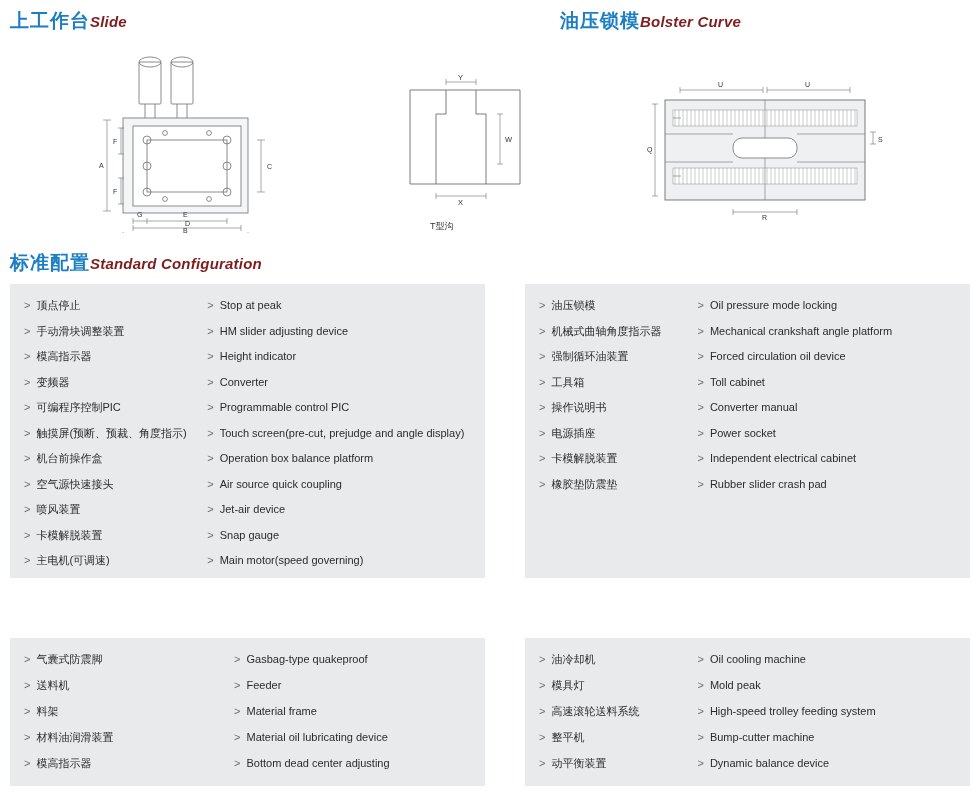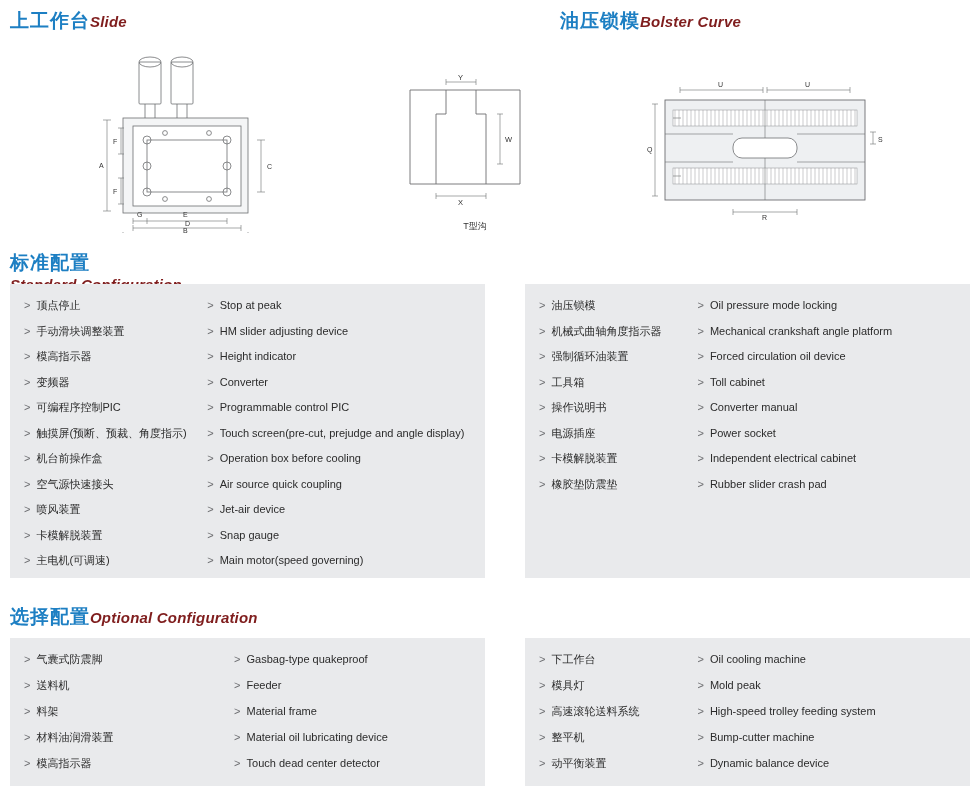--- a/index.html
+++ b/index.html
@@ -44,21 +44,21 @@
   }
 
   
   .draw {
     position: absolute;
   }
   .caption {
     position: absolute;
     font-size: 9px;
     color: #333;
-    text-align: center;
+    text-align: left;
   }
 
   
   .panel {
     position: absolute;
     background: #e9eaec;
     box-sizing: border-box;
     padding: 14px 14px 12px 14px;
   }
   .panel-inner {
@@ -381,21 +381,21 @@
       <g fill="#333" font-size="7">
         <text x="73" y="15">U</text>
         <text x="160" y="15">U</text>
         <text x="2" y="80">Q</text>
         <text x="117" y="148">R</text>
         <text x="233" y="70">S</text>
       </g>
     </svg>
   </div>
 
-  <div class="sec-head" style="left:10px; top:250px;flex-direction:column;">
+  <div class="sec-head" style="left:10px; top:250px;">
     <span class="cn">标准配置</span>
     <span class="en">Standard Configuration</span>
   </div>
 
   <div class="panel" style="left:10px; top:284px; width:475px; height:294px;">
     <div class="panel-inner">
       <div class="col cn-col">
         <div class="item">
             <span class="gt">&gt;</span>
             <span class="txt">顶点停止</span>
@@ -461,21 +461,21 @@
         <div class="item">
             <span class="gt">&gt;</span>
             <span class="txt">Programmable control PIC</span>
           </div>
         <div class="item">
             <span class="gt">&gt;</span>
             <span class="txt">Touch screen(pre-cut, prejudge and angle display)</span>
           </div>
         <div class="item">
             <span class="gt">&gt;</span>
-            <span class="txt">Operation box before cooling</span>
+            <span class="txt">Operation box balance platform</span>
           </div>
         <div class="item">
             <span class="gt">&gt;</span>
             <span class="txt">Air source quick coupling</span>
           </div>
         <div class="item">
             <span class="gt">&gt;</span>
             <span class="txt">Jet-air device</span>
           </div>
         <div class="item">
@@ -556,24 +556,20 @@
             <span class="txt">Independent electrical cabinet</span>
           </div>
         <div class="item">
             <span class="gt">&gt;</span>
             <span class="txt">Rubber slider crash pad</span>
           </div>
       </div>
     </div>
   </div>
 
-  <div class="sec-head" style="left:10px; top:604px;">
-    <span class="cn">选择配置</span>
-    <span class="en">Optional Configuration</span>
-  </div>
 
   <div class="panel opt" style="left:10px; top:638px; width:475px; height:148px;">
     <div class="panel-inner">
       <div class="col cn-col" style="width:47%;">
         <div class="item">
             <span class="gt">&gt;</span>
             <span class="txt">气囊式防震脚</span>
           </div>
         <div class="item">
             <span class="gt">&gt;</span>
@@ -604,32 +600,32 @@
         <div class="item">
             <span class="gt">&gt;</span>
             <span class="txt">Material frame</span>
           </div>
         <div class="item">
             <span class="gt">&gt;</span>
             <span class="txt">Material oil lubricating device</span>
           </div>
         <div class="item">
             <span class="gt">&gt;</span>
-            <span class="txt">Touch dead center detector</span>
+            <span class="txt">Bottom dead center adjusting</span>
           </div>
       </div>
     </div>
   </div>
 
   <div class="panel opt" style="left:525px; top:638px; width:445px; height:148px;">
     <div class="panel-inner">
       <div class="col cn-col" style="width:38%;">
         <div class="item">
             <span class="gt">&gt;</span>
-            <span class="txt">下工作台</span>
+            <span class="txt">油冷却机</span>
           </div>
         <div class="item">
             <span class="gt">&gt;</span>
             <span class="txt">模具灯</span>
           </div>
         <div class="item">
             <span class="gt">&gt;</span>
             <span class="txt">高速滚轮送料系统</span>
           </div>
         <div class="item">

